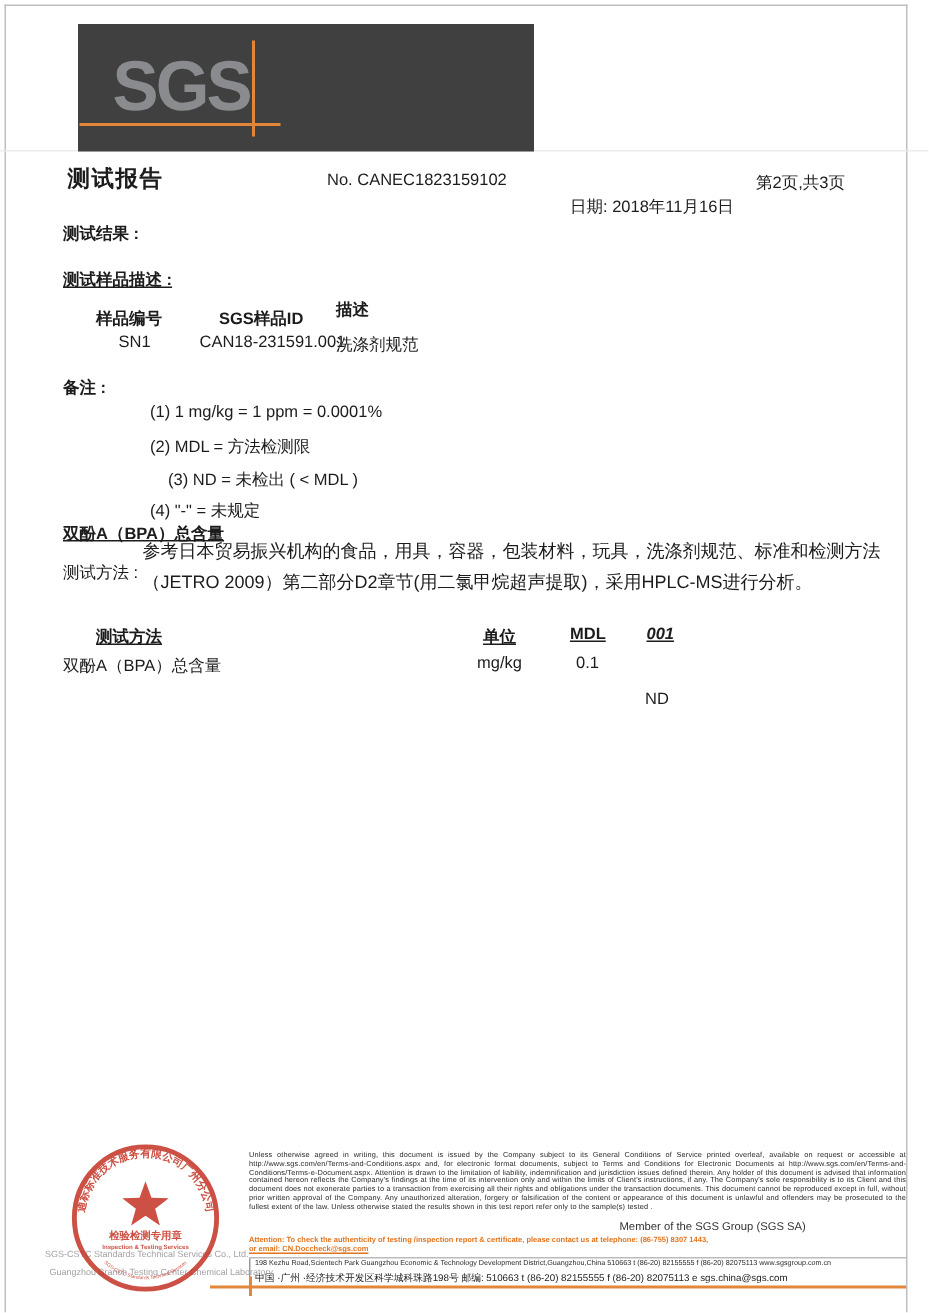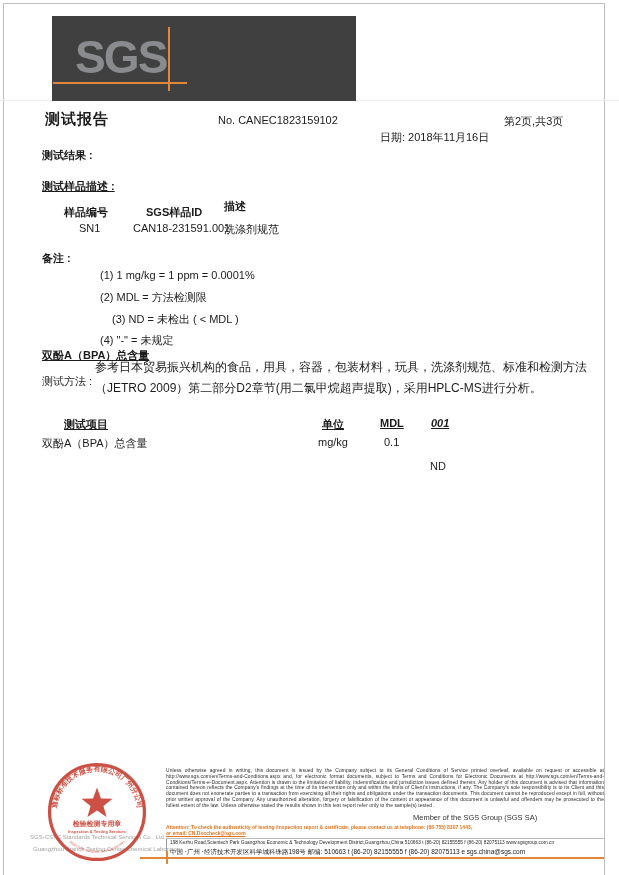--- a/index.html
+++ b/index.html
@@ -76,21 +76,21 @@
 <div class="abs txt sec-label" style="left:42px;top:251px;">备注 :</div>
 <div class="abs txt" style="left:100px;top:269px;">(1) 1 mg/kg = 1 ppm = 0.0001%</div>
 <div class="abs txt" style="left:100px;top:290px;">(2) MDL = 方法检测限</div>
 <div class="abs txt" style="left:100px;top:312px;margin-left:12px;">(3) ND = 未检出 ( &lt; MDL )</div>
 <div class="abs txt" style="left:100px;top:333px;">(4) "-" = 未规定</div>
 
 <div class="abs txt sec-label u" style="left:42px;top:348px;">双酚A（BPA）总含量</div>
 <div class="abs txt" style="left:42px;top:374px;">测试方法 :</div>
 <div class="abs" style="left:95px;top:357px;width:498px;font-size:12px;line-height:21px;white-space:normal;">参考日本贸易振兴机构的食品，用具，容器，包装材料，玩具，洗涤剂规范、标准和检测方法（JETRO 2009）第二部分D2章节(用二氯甲烷超声提取)，采用HPLC-MS进行分析。</div>
 
-<div class="abs txt b u" style="left:64px;top:417px;">测试项目</div>
+<div class="abs txt b u" style="left:64px;top:417px;">测试方法</div>
 <div class="abs txt b u" style="left:322px;top:417px;">单位</div>
 <div class="abs txt b u" style="left:380px;top:417px;">MDL</div>
 <div class="abs txt b u i" style="left:431px;top:417px;">001</div>
 <div class="abs txt" style="left:42px;top:436px;">双酚A（BPA）总含量</div>
 <div class="abs txt" style="left:318px;top:436px;">mg/kg</div>
 <div class="abs txt" style="left:384px;top:436px;">0.1</div>
 <div class="abs txt" style="left:430px;top:460px;">ND</div>
 
 <div class="abs fineprint">Unless otherwise agreed in writing, this document is issued by the Company subject to its General Conditions of Service printed overleaf, available on request or accessible at http://www.sgs.com/en/Terms-and-Conditions.aspx and, for electronic format documents, subject to Terms and Conditions for Electronic Documents at http://www.sgs.com/en/Terms-and-Conditions/Terms-e-Document.aspx. Attention is drawn to the limitation of liability, indemnification and jurisdiction issues defined therein. Any holder of this document is advised that information contained hereon reflects the Company's findings at the time of its intervention only and within the limits of Client's instructions, if any. The Company's sole responsibility is to its Client and this document does not exonerate parties to a transaction from exercising all their rights and obligations under the transaction documents. This document cannot be reproduced except in full, without prior written approval of the Company. Any unauthorized alteration, forgery or falsification of the content or appearance of this document is unlawful and offenders may be prosecuted to the fullest extent of the law. Unless otherwise stated the results shown in this test report refer only to the sample(s) tested .</div>
 <div class="abs attention">

